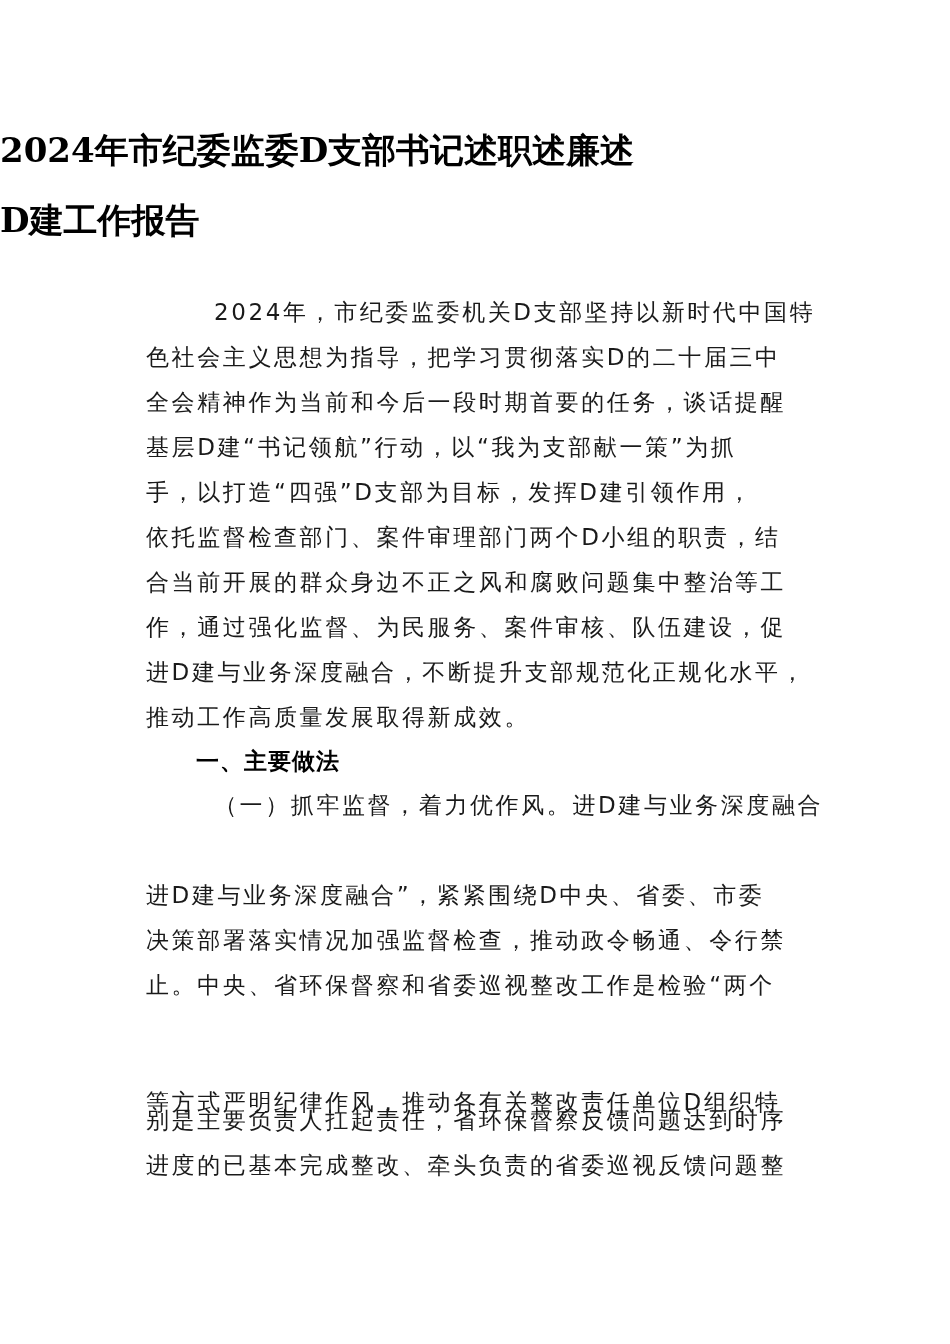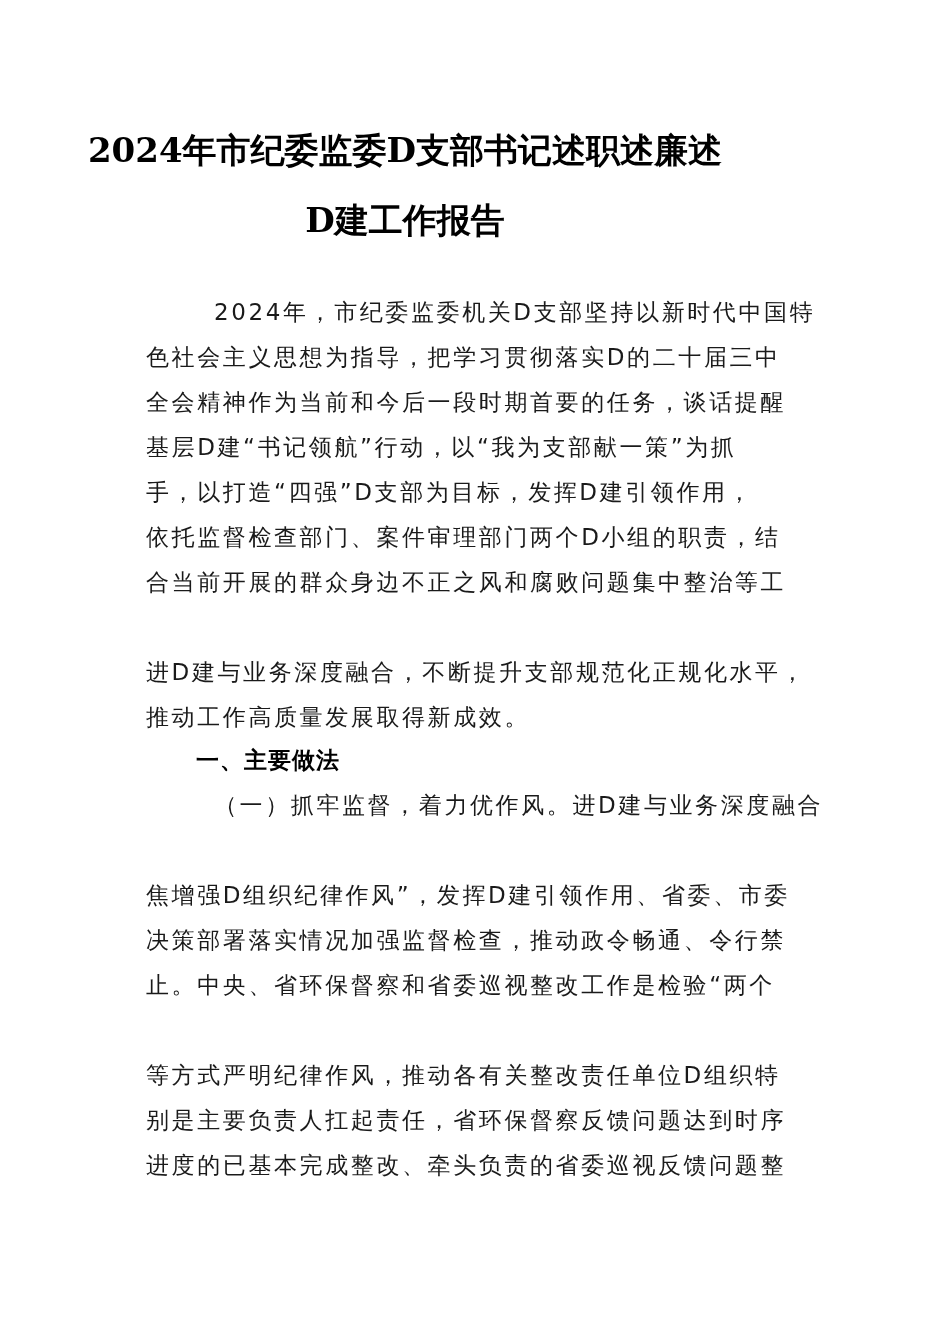--- a/index.html
+++ b/index.html
@@ -18,21 +18,20 @@
     .page {
       position: absolute;
       left: 0; top: 0;
       width: 950px; height: 1344px;
       background: #ffffff;
     }
     .title-line {
       position: absolute;
       left: 0;
       width: 810px;
-      text-align: center;
       font-family: "DejaVu Serif", "Liberation Serif", serif;
       font-weight: bold;
       font-size: 34px;
       letter-spacing: 0px;
       color: #000;
       white-space: nowrap;
     }
     .t1 { top: 128px; }
     .t2 { top: 198px; }
     .line {
@@ -46,44 +45,45 @@
       letter-spacing: 2.6px;
       font-family: "DejaVu Sans", "Liberation Sans", sans-serif;
     }
     .line.indent { left: 196px; width: 614px; margin-left: 18px; }
     .heading {
       position: absolute;
       left: 196px;
       font-size: 23px;
       line-height: 30px;
       font-weight: bold;
-      font-family: Liberation Serif, serif;
+      font-family: Liberation Sans, sans-serif;
       color: #000;
       letter-spacing: 1px;
     }
   </style>
 </head>
 <body>
 
 <div class="page">
   <div class="title-line t1">2024年市纪委监委D支部书记述职述廉述</div>
   <div class="title-line t2">D建工作报告</div>
 
   <div class="line indent" style="top:297px">2024年，市纪委监委机关D支部坚持以新时代中国特</div>
   <div class="line" style="top:342px">色社会主义思想为指导，把学习贯彻落实D的二十届三中</div>
   <div class="line" style="top:387px">全会精神作为当前和今后一段时期首要的任务，谈话提醒</div>
   <div class="line" style="top:432px">基层D建“书记领航”行动，以“我为支部献一策”为抓</div>
   <div class="line" style="top:477px">手，以打造“四强”D支部为目标，发挥D建引领作用，</div>
   <div class="line" style="top:522px">依托监督检查部门、案件审理部门两个D小组的职责，结</div>
   <div class="line" style="top:567px">合当前开展的群众身边不正之风和腐败问题集中整治等工</div>
+  <div class="line" style="top:612px">作，通过强化监督、为民服务、案件审核、队伍建设，促</div>
   <div class="line" style="top:657px">进D建与业务深度融合，不断提升支部规范化正规化水平，</div>
   <div class="line" style="top:702px">推动工作高质量发展取得新成效。</div>
 
   <div class="heading" style="top:746px">一、主要做法</div>
 
   <div class="line indent" style="top:790px">（一）抓牢监督，着力优作风。进D建与业务深度融合</div>
-  <div class="line" style="top:880px">焦增强D组织纪律作风”，发挥D建引领作用、省委、市委</div>
+  <div class="line" style="top:880px">进D建与业务深度融合”，紧紧围绕D中央、省委、市委</div>
   <div class="line" style="top:970px">止。中央、省环保督察和省委巡视整改工作是检验“两个</div>
   <div class="line" style="top:925px">决策部署落实情况加强监督检查，推动政令畅通、令行禁</div>
-  <div class="line" style="top:1060px">等方式严明纪律作风，推动各有关整改责任单位D组织特</div>
+  <div class="line" style="top:1087px">等方式严明纪律作风，推动各有关整改责任单位D组织特</div>
   <div class="line" style="top:1105px">别是主要负责人扛起责任，省环保督察反馈问题达到时序</div>
   <div class="line" style="top:1150px">进度的已基本完成整改、牵头负责的省委巡视反馈问题整</div>
 </div>
 
 </body></html>

